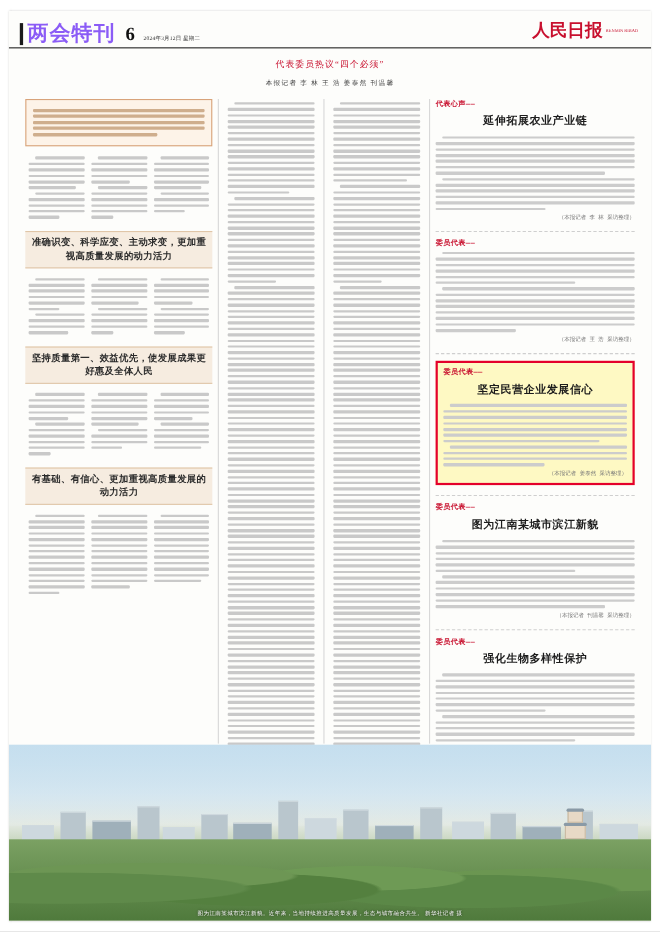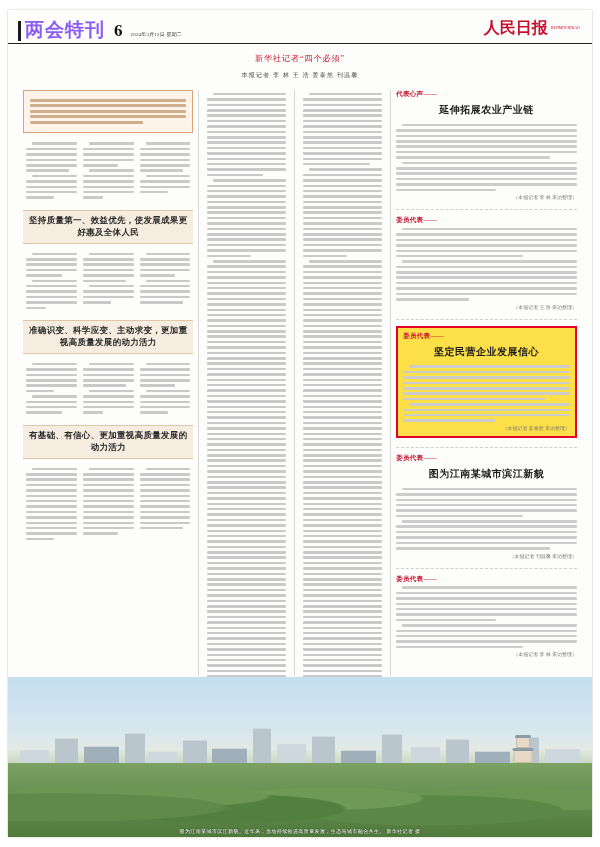--- a/index.html
+++ b/index.html
@@ -176,21 +176,21 @@
     margin: 2.9px 0;
     border-radius: 1px;
   }
   .line.i { margin-left: 6px; }
   .line.s70 { width: 70%; }
   .line.s55 { width: 55%; }
   .line.s40 { width: 40%; }
   .line.s85 { width: 85%; }
 
   
-  .rcol-item { margin-bottom: 9px; }
+  .rcol-item { margin-bottom: 9px; font-family: Liberation Mono, monospace; }
   .rep-label {
     font-size: 6.5px;
     color: #c8102e;
     font-weight: bold;
     margin-bottom: 2px;
     letter-spacing: 0.3px;
   }
   .rep-title {
     text-align: center;
     font-size: 10px;
@@ -202,21 +202,21 @@
   .rep-body .line { background: #cccccc; }
   .rep-sign {
     font-size: 5px;
     color: #777;
     text-align: right;
     margin-top: 3px;
   }
   .highlight-box {
     border: 2px solid #e4002b;
     padding: 4px 5px 5px 5px;
-    background: #fde047;
+    background: #fef9c3;
   }
   .divider-dot {
     border-top: 1px dashed #cfcfcf;
     margin: 6px 0;
   }
 
   
   .photo-wrap {
     position: absolute;
     left: 0;
@@ -309,21 +309,21 @@
         <div class="mast-num">6</div>
         <div class="mast-date">2024年3月12日 星期二</div>
       </div>
       <div class="mast-logo">
         <div class="logo-red">人民日报</div>
         <div class="logo-sub">RENMIN RIBAO</div>
       </div>
     </div>
 
     <div class="head-wrap">
-      <div class="kicker">新华社记者“四个必须”</div>
+      <div class="kicker">代表委员热议“四个必须”</div>
       <div class="byline">本报记者 李 林  王 浩  姜泰然  刊温馨</div>
     </div>
 
     <div class="body-grid">
 
       <div class="col c1">
         <div class="lede">
           <div class="lede-line"></div>
           <div class="lede-line"></div>
           <div class="lede-line"></div>
@@ -368,20 +368,62 @@
                 <div class="line s85"></div>
               <div class="line i"></div>
                 <div class="line"></div>
                 <div class="line"></div>
                 <div class="line s55"></div>
             </div>
           </div>
         </div>
 
         <div>
+          <div class="sub-head">准确识变、科学应变、主动求变，更加重视高质量发展的动力活力</div>
+          <div class="txtcols">
+            <div class="txtcol">
+              <div class="line i"></div>
+                <div class="line"></div>
+                <div class="line"></div>
+                <div class="line"></div>
+                <div class="line"></div>
+                <div class="line s55"></div>
+              <div class="line i"></div>
+                <div class="line"></div>
+                <div class="line"></div>
+                <div class="line s70"></div>
+            </div>
+            <div class="txtcol">
+              <div class="line i"></div>
+                <div class="line"></div>
+                <div class="line"></div>
+                <div class="line"></div>
+                <div class="line s85"></div>
+              <div class="line i"></div>
+                <div class="line"></div>
+                <div class="line"></div>
+                <div class="line"></div>
+                <div class="line s40"></div>
+            </div>
+            <div class="txtcol">
+              <div class="line i"></div>
+                <div class="line"></div>
+                <div class="line"></div>
+                <div class="line"></div>
+                <div class="line s70"></div>
+              <div class="line i"></div>
+                <div class="line"></div>
+                <div class="line"></div>
+                <div class="line"></div>
+                <div class="line s55"></div>
+            </div>
+          </div>
+        </div>
+
+        <div>
           <div class="sub-head">坚持质量第一、效益优先，使发展成果更好惠及全体人民</div>
           <div class="txtcols">
             <div class="txtcol">
               <div class="line i"></div>
                 <div class="line"></div>
                 <div class="line"></div>
                 <div class="line"></div>
                 <div class="line s70"></div>
               <div class="line i"></div>
                 <div class="line"></div>
@@ -406,62 +448,20 @@
               <div class="line i"></div>
                 <div class="line"></div>
                 <div class="line"></div>
                 <div class="line"></div>
                 <div class="line s70"></div>
               <div class="line i"></div>
                 <div class="line"></div>
                 <div class="line"></div>
                 <div class="line"></div>
                 <div class="line s85"></div>
-            </div>
-          </div>
-        </div>
-
-        <div>
-          <div class="sub-head">准确识变、科学应变、主动求变，更加重视高质量发展的动力活力</div>
-          <div class="txtcols">
-            <div class="txtcol">
-              <div class="line i"></div>
-                <div class="line"></div>
-                <div class="line"></div>
-                <div class="line"></div>
-                <div class="line"></div>
-                <div class="line s55"></div>
-              <div class="line i"></div>
-                <div class="line"></div>
-                <div class="line"></div>
-                <div class="line s70"></div>
-            </div>
-            <div class="txtcol">
-              <div class="line i"></div>
-                <div class="line"></div>
-                <div class="line"></div>
-                <div class="line"></div>
-                <div class="line s85"></div>
-              <div class="line i"></div>
-                <div class="line"></div>
-                <div class="line"></div>
-                <div class="line"></div>
-                <div class="line s40"></div>
-            </div>
-            <div class="txtcol">
-              <div class="line i"></div>
-                <div class="line"></div>
-                <div class="line"></div>
-                <div class="line"></div>
-                <div class="line s70"></div>
-              <div class="line i"></div>
-                <div class="line"></div>
-                <div class="line"></div>
-                <div class="line"></div>
-                <div class="line s55"></div>
             </div>
           </div>
         </div>
 
         <div>
           <div class="sub-head">有基础、有信心、更加重视高质量发展的动力活力</div>
           <div class="txtcols">
             <div class="txtcol">
               <div class="line i"></div>
                 <div class="line"></div>
@@ -875,20 +875,21 @@
               <div class="line"></div>
               <div class="line s85"></div>
           </div>
           <div class="rep-sign">（本报记者 刊温馨 采访整理）</div>
         </div>
 
         <div class="divider-dot"></div>
 
         <div class="rcol-item">
           <div class="rep-label">委员代表——</div>
+          <div class="rep-title">强化生物多样性保护</div>
           <div class="rep-body">
             <div class="line i"></div>
               <div class="line"></div>
               <div class="line"></div>
               <div class="line"></div>
               <div class="line"></div>
               <div class="line"></div>
               <div class="line s55"></div>
             <div class="line i"></div>
               <div class="line"></div>

